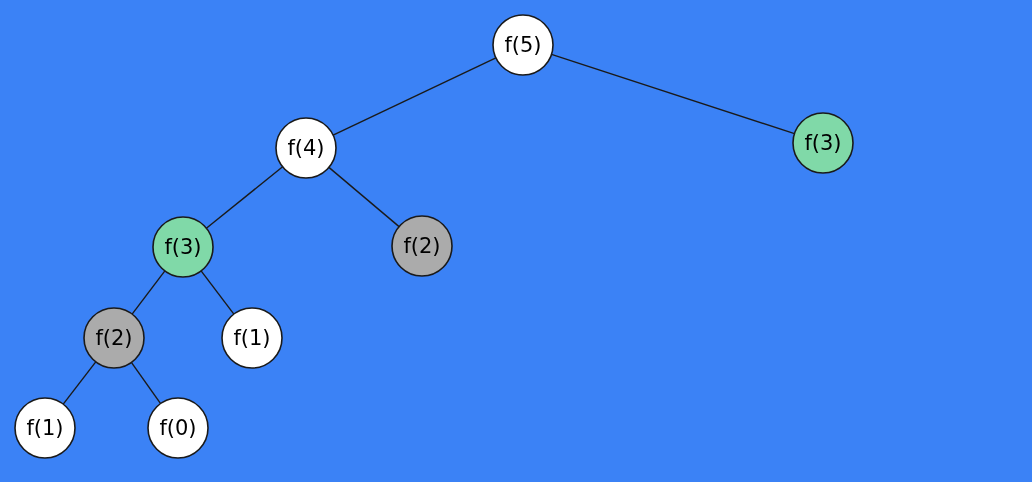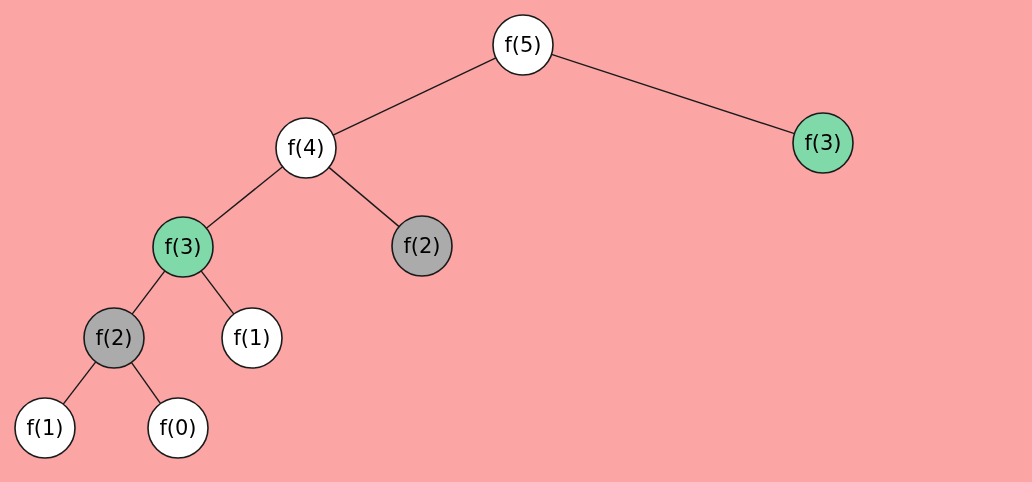--- a/index.html
+++ b/index.html
@@ -7,21 +7,21 @@
     padding: 0;
     background: #ffffff;
   }
   body {
     font-family: "DejaVu Sans", sans-serif;
   }
   #canvas {
     position: relative;
     width: 1032px;
     height: 482px;
-    background: #fca5a5;
+    background: #3b82f6;
     overflow: hidden;
   }
   #tree-svg {
     position: absolute;
     top: 0;
     left: 0;
     width: 1032px;
     height: 482px;
   }
   .edge-line {

